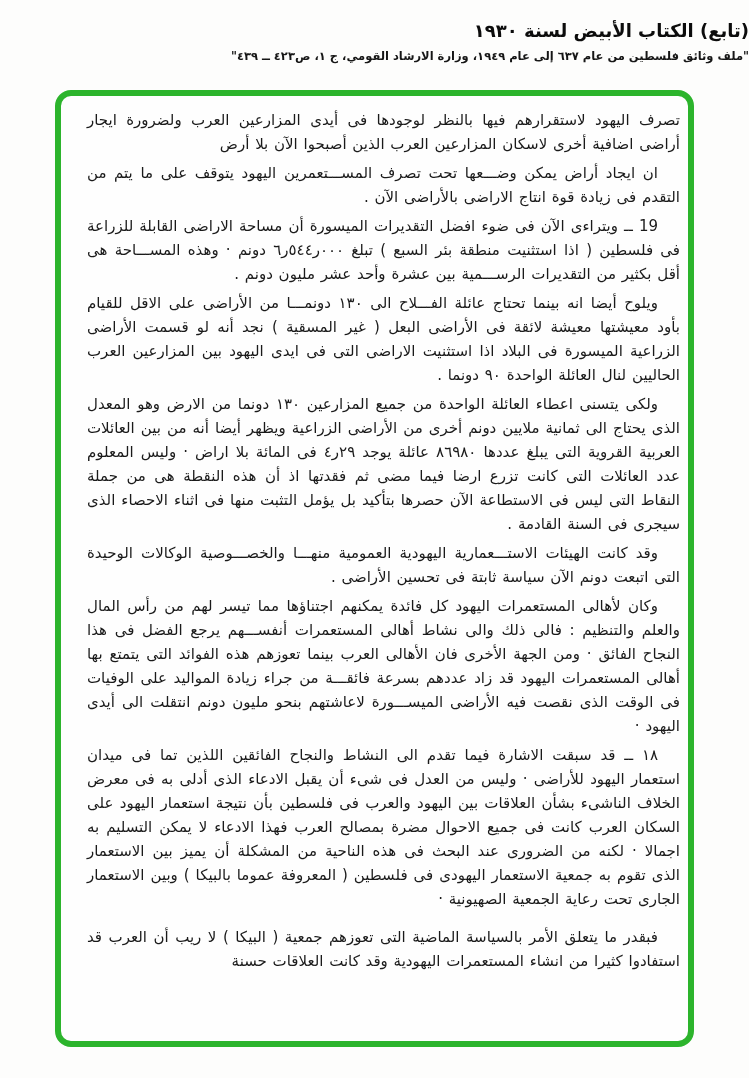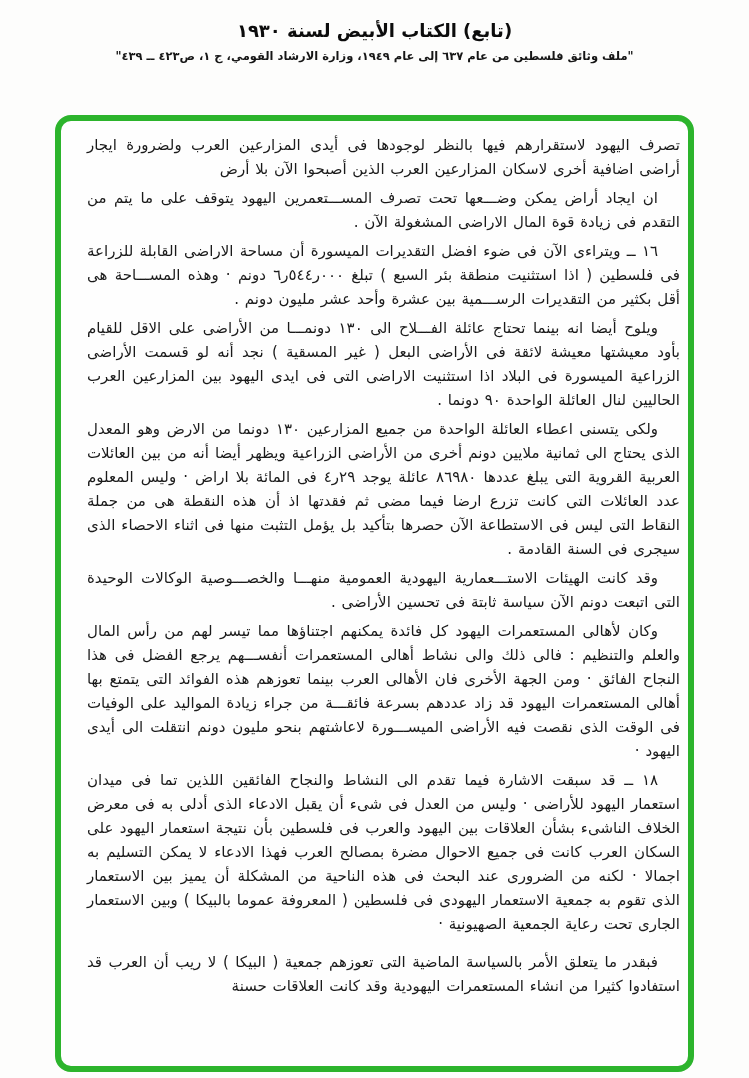--- a/index.html
+++ b/index.html
@@ -5,21 +5,21 @@
   html,body{margin:0;padding:0;}
   body{
     width:749px;height:1078px;
     background:#fdfdfc;
     position:relative;
     font-family:"DejaVu Sans",sans-serif;
     color:#151515;
     overflow:hidden;
   }
   .header{
-    text-align:center;
+    text-align:right;
     padding-top:20px;
     direction:rtl;
   }
   .title{
     font-size:18px;
     font-weight:bold;
     color:#0c0c0c;
     letter-spacing:0;
   }
   .source{
@@ -32,21 +32,20 @@
     position:absolute;
     left:55px;top:90px;
     width:639px;height:957px;
     box-sizing:border-box;
     border:6px solid #2cb42c;   
     border-radius:16px;
     padding:12px 8px 0 26px;
     overflow:hidden;
     direction:rtl;
     background:#fefefe;
-    margin-top:25px;
   }
   .frame p{
     margin:0 0 5px 0;
     font-size:15px;
     line-height:24px;
     text-align:justify;
     text-indent:22px;
     word-spacing:1px;
     color:#1a1a1a;
   }
@@ -56,21 +55,21 @@
 </head>
 <body>
 
 <div class="header">
   <div class="title">(تابع) الكتاب الأبيض لسنة ١٩٣٠</div>
   <div class="source">"ملف وثائق فلسطين من عام ٦٣٧ إلى عام ١٩٤٩، وزارة الارشاد القومي، ج ١، ص٤٢٣ ــ ٤٣٩"</div>
 </div>
 
 <div class="frame">
   <p class="flush">تصرف اليهود لاستقرارهم فيها بالنظر لوجودها فى أيدى المزارعين العرب ولضرورة ايجار أراضى اضافية أخرى لاسكان المزارعين العرب الذين أصبحوا الآن بلا أرض</p>
-  <p>ان ايجاد أراض يمكن وضـــعها تحت تصرف المســـتعمرين اليهود يتوقف على ما يتم من التقدم فى زيادة قوة المال الاراضى المشغولة الآن .</p>
-  <p>١٦ ــ ويتراءى الآن فى ضوء افضل التقديرات الميسورة أن مساحة الاراضى القابلة للزراعة فى فلسطين ( اذا استثنيت منطقة بئر السبع ) تبلغ ٠٠٠ر٥٤٤ر٦ دونم · وهذه المســـاحة هى أقل بكثير من التقديرات الرســـمية بين عشرة وأحد عشر مليون دونم .</p>
+  <p>ان ايجاد أراض يمكن وضـــعها تحت تصرف المســـتعمرين اليهود يتوقف على ما يتم من التقدم فى زيادة قوة انتاج الاراضى بالأراضى الآن .</p>
+  <p>19 ــ ويتراءى الآن فى ضوء افضل التقديرات الميسورة أن مساحة الاراضى القابلة للزراعة فى فلسطين ( اذا استثنيت منطقة بئر السبع ) تبلغ ٠٠٠ر٥٤٤ر٦ دونم · وهذه المســـاحة هى أقل بكثير من التقديرات الرســـمية بين عشرة وأحد عشر مليون دونم .</p>
   <p>ويلوح أيضا انه بينما تحتاج عائلة الفـــلاح الى ١٣٠ دونمـــا من الأراضى على الاقل للقيام بأود معيشتها معيشة لائقة فى الأراضى البعل ( غير المسقية ) نجد أنه لو قسمت الأراضى الزراعية الميسورة فى البلاد اذا استثنيت الاراضى التى فى ايدى اليهود بين المزارعين العرب الحاليين لنال العائلة الواحدة ٩٠ دونما .</p>
   <p>ولكى يتسنى اعطاء العائلة الواحدة من جميع المزارعين ١٣٠ دونما من الارض وهو المعدل الذى يحتاج الى ثمانية ملايين دونم أخرى من الأراضى الزراعية ويظهر أيضا أنه من بين العائلات العربية القروية التى يبلغ عددها ٨٦٩٨٠ عائلة يوجد ٢٩ر٤ فى المائة بلا اراض · وليس المعلوم عدد العائلات التى كانت تزرع ارضا فيما مضى ثم فقدتها اذ أن هذه النقطة هى من جملة النقاط التى ليس فى الاستطاعة الآن حصرها بتأكيد بل يؤمل التثبت منها فى اثناء الاحصاء الذى سيجرى فى السنة القادمة .</p>
   <p>وقد كانت الهيئات الاستـــعمارية اليهودية العمومية منهـــا والخصـــوصية الوكالات الوحيدة التى اتبعت دونم الآن سياسة ثابتة فى تحسين الأراضى .</p>
   <p>وكان لأهالى المستعمرات اليهود كل فائدة يمكنهم اجتناؤها مما تيسر لهم من رأس المال والعلم والتنظيم : فالى ذلك والى نشاط أهالى المستعمرات أنفســـهم يرجع الفضل فى هذا النجاح الفائق · ومن الجهة الأخرى فان الأهالى العرب بينما تعوزهم هذه الفوائد التى يتمتع بها أهالى المستعمرات اليهود قد زاد عددهم بسرعة فائقـــة من جراء زيادة المواليد على الوفيات فى الوقت الذى نقصت فيه الأراضى الميســـورة لاعاشتهم بنحو مليون دونم انتقلت الى أيدى اليهود ·</p>
   <p>١٨ ــ قد سبقت الاشارة فيما تقدم الى النشاط والنجاح الفائقين اللذين تما فى ميدان استعمار اليهود للأراضى · وليس من العدل فى شىء أن يقبل الادعاء الذى أدلى به فى معرض الخلاف الناشىء بشأن العلاقات بين اليهود والعرب فى فلسطين بأن نتيجة استعمار اليهود على السكان العرب كانت فى جميع الاحوال مضرة بمصالح العرب فهذا الادعاء لا يمكن التسليم به اجمالا · لكنه من الضرورى عند البحث فى هذه الناحية من المشكلة أن يميز بين الاستعمار الذى تقوم به جمعية الاستعمار اليهودى فى فلسطين ( المعروفة عموما بالبيكا ) وبين الاستعمار الجارى تحت رعاية الجمعية الصهيونية ·</p>
   <p class="gap-before">فبقدر ما يتعلق الأمر بالسياسة الماضية التى تعوزهم جمعية ( البيكا ) لا ريب أن العرب قد استفادوا كثيرا من انشاء المستعمرات اليهودية وقد كانت العلاقات حسنة</p>
 </div>
 
 </body></html>

